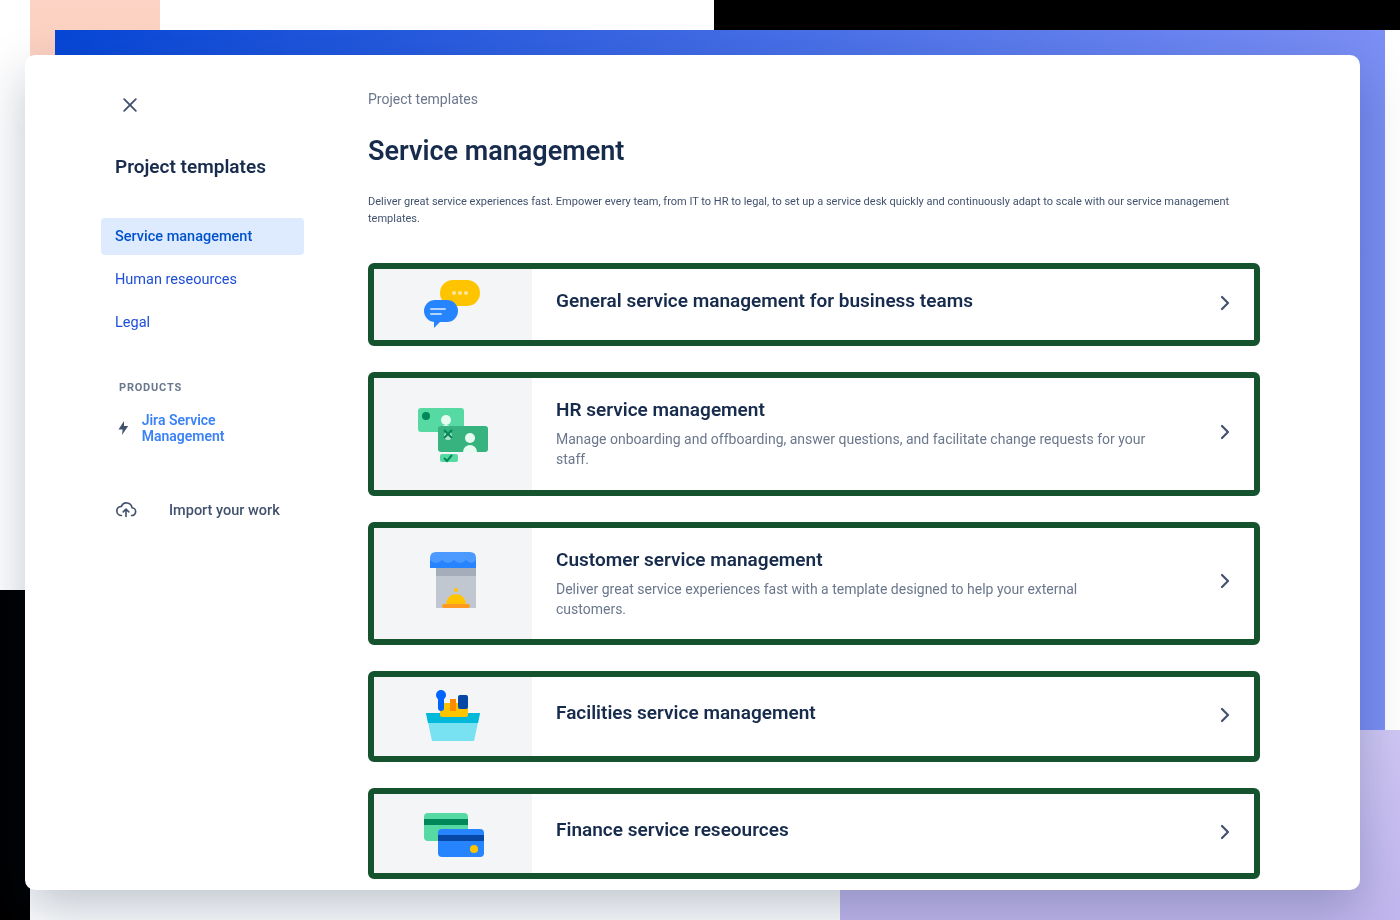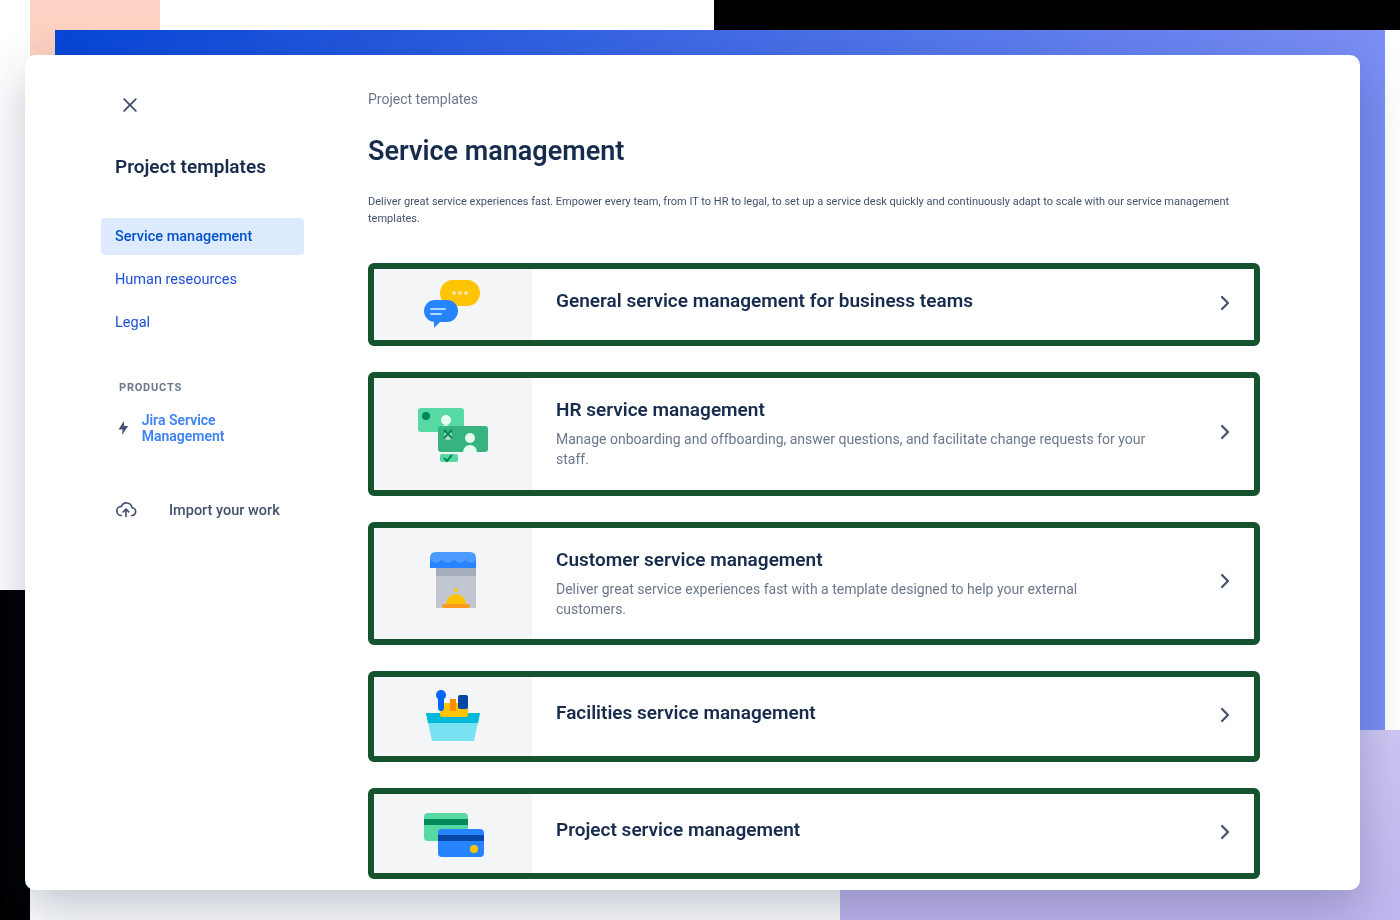--- a/index.html
+++ b/index.html
@@ -187,21 +187,21 @@
         <div class="thumb">
           <svg width="70" height="50" viewBox="0 0 70 50">
               <rect x="6" y="4" width="44" height="28" rx="4" fill="#57d9a3"></rect>
               <rect x="6" y="10" width="44" height="6" fill="#00875a"></rect>
               <rect x="20" y="20" width="46" height="28" rx="4" fill="#2684ff"></rect>
               <rect x="20" y="26" width="46" height="6" fill="#0747a6"></rect>
               <circle cx="56" cy="40" r="4" fill="#ffc400"></circle>
             </svg>
         </div>
         <div class="card-body">
-          <div class="card-title">Project service management</div>
+          <div class="card-title">Finance service reseources</div>
           <span class="chev"><svg width="10" height="16" viewBox="0 0 10 16" fill="none" stroke="currentColor" stroke-width="2.2" stroke-linecap="round" stroke-linejoin="round">
                 <path d="m2 2 6 6-6 6"></path>
               </svg></span>
         </div>
       </div>
 
     </div>
   </main>
 </div>
 

